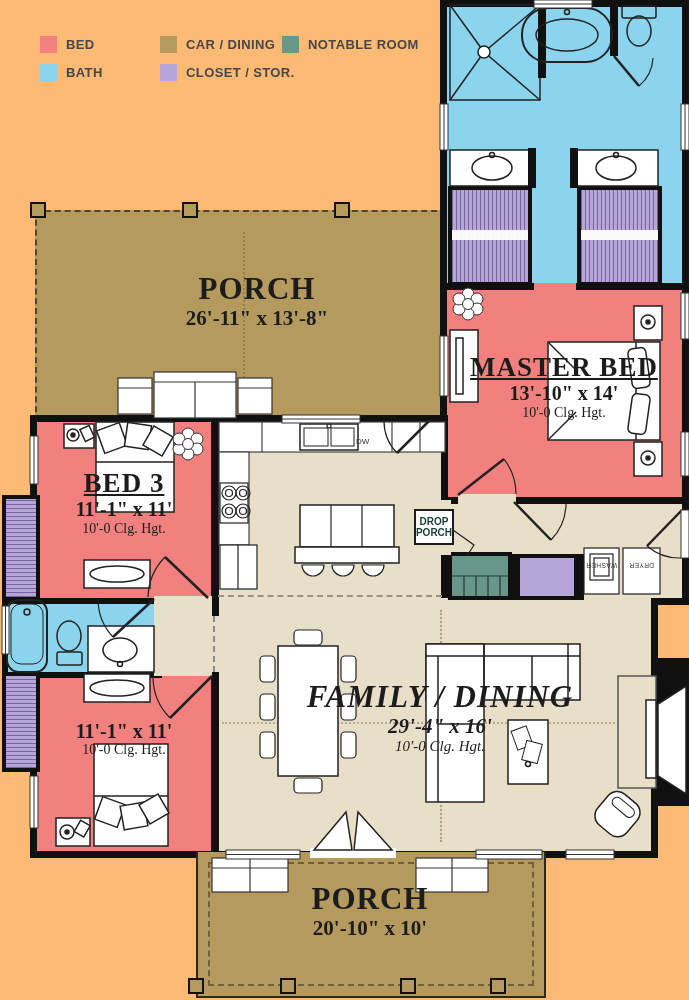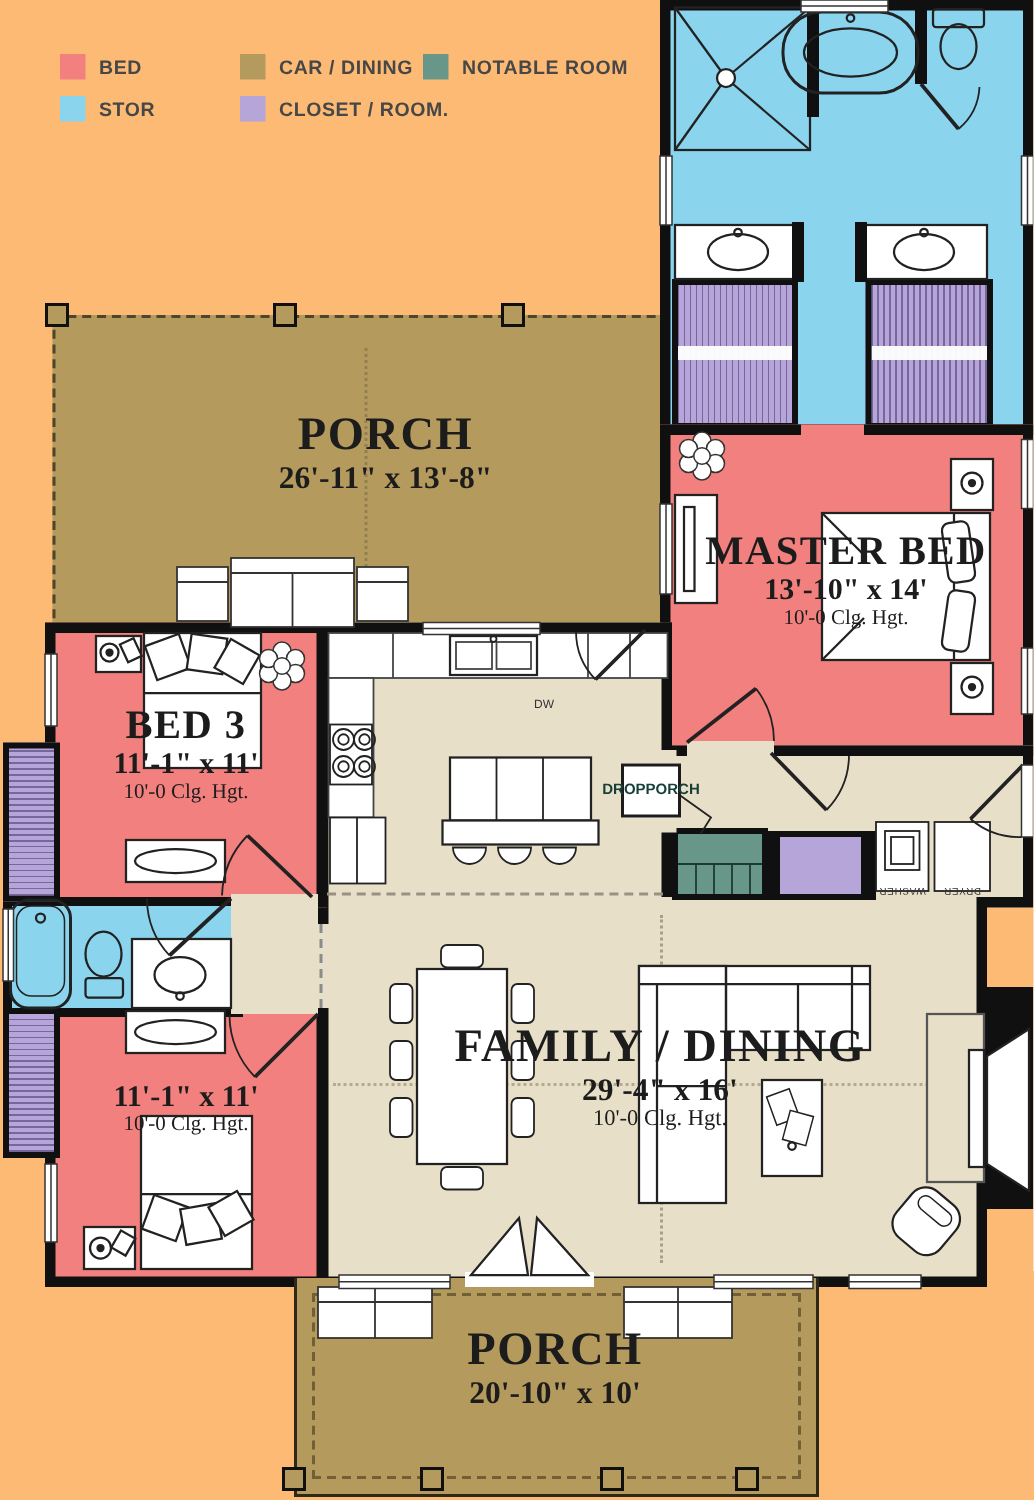--- a/index.html
+++ b/index.html
@@ -17,33 +17,33 @@
   .hatch-h{background-image:repeating-linear-gradient(0deg, rgba(56,40,96,.5) 0 1px, transparent 1px 4px);}
   .dashed-open{position:absolute;z-index:3;}
   #svg-overlay{position:absolute;left:0;top:0;z-index:4;pointer-events:none;}
   .label{position:absolute;text-align:center;color:#1c1c1c;z-index:5;line-height:1.12;}
   .lbl-name{font-weight:bold;letter-spacing:1px;}
   .lbl-dims{font-weight:bold;}
   .lbl-clg{font-weight:normal;}
   .big .lbl-name{font-size:31px;}
   .big .lbl-dims{font-size:21px;}
   .big .lbl-clg{font-size:15px;}
-  .small .lbl-name{font-size:27px;}
+  .small .lbl-name{font-size:27px;text-decoration:underline;}
   .small .lbl-dims{font-size:20px;}
   .small .lbl-clg{font-size:14px;}
   #legend{position:absolute;left:40px;top:36px;width:420px;height:56px;z-index:5;
           font-family:"Liberation Sans","DejaVu Sans",sans-serif;}
   .legend-item{position:absolute;display:flex;align-items:center;}
   .swatch{width:17px;height:17px;display:inline-block;}
   .legend-label{margin-left:9px;font-size:13px;font-weight:bold;color:#474747;letter-spacing:.4px;}
   #drop-zone-box{position:absolute;left:414px;top:509px;width:40px;height:36px;background:#fff;
-    box-sizing:border-box;border:2px solid #1c1c1c;z-index:5;display:flex;flex-direction:row;
+    box-sizing:border-box;border:2px solid #1c1c1c;z-index:5;display:flex;flex-direction:column;
     align-items:center;justify-content:center;font-family:"Liberation Sans","DejaVu Sans",sans-serif;
     font-size:10px;font-weight:bold;color:#173f37;line-height:1.15;}
-  .tiny-label{position:absolute;z-index:5;font-family:"Liberation Sans","DejaVu Sans",sans-serif;color:#333;margin-top:28px;}
+  .tiny-label{position:absolute;z-index:5;font-family:"Liberation Sans","DejaVu Sans",sans-serif;color:#333;}
   #dw-label{left:356px;top:437px;font-size:8px;}
   .wd-label{transform:rotate(180deg);font-size:6.5px;text-align:center;letter-spacing:.5px;}
   #washer-label{left:584px;top:562px;width:35px;}
   #dryer-label{left:623px;top:562px;width:37px;}
   .porch-dash-inner{position:absolute;box-sizing:border-box;border:2px dashed rgba(70,58,28,.6);z-index:1;}
 </style>
 </head>
 <body>
 
 <div id="plan">
@@ -56,25 +56,25 @@
     <div class="legend-item" style="left:120px;top:0">
       <span class="swatch" style="background-color: rgb(180, 154, 92);"></span>
       <span class="legend-label">CAR / DINING</span>
     </div>
     <div class="legend-item" style="left:242px;top:0">
       <span class="swatch" style="background-color: rgb(104, 151, 138);"></span>
       <span class="legend-label">NOTABLE ROOM</span>
     </div>
     <div class="legend-item" style="left:0;top:28px">
       <span class="swatch" style="background-color: rgb(138, 212, 238);"></span>
-      <span class="legend-label">STOR</span>
+      <span class="legend-label">BATH</span>
     </div>
     <div class="legend-item" style="left:120px;top:28px">
       <span class="swatch" style="background-color: rgb(181, 165, 217);"></span>
-      <span class="legend-label">CLOSET / ROOM.</span>
+      <span class="legend-label">CLOSET / STOR.</span>
     </div>
   </div>
 
   <div class="room" id="porch-top" style="left: 35px; top: 210px; width: 412px; height: 212px; border-right: none; border-bottom: none; border-image: initial; border-top: 2px dashed rgb(77, 69, 44); border-left: 2px dashed rgb(77, 69, 44); background-color: rgb(180, 154, 92);"></div>
 
   <div class="room" style="left: 440px; top: 0px; width: 249px; height: 290px; background-color: rgb(138, 212, 238);"></div>
   <div class="room thinb hatch-v" style="left: 448px; top: 186px; width: 84px; height: 100px; background-color: rgb(181, 165, 217);"></div>
   <div class="room thinb hatch-v" style="left: 577px; top: 186px; width: 85px; height: 100px; background-color: rgb(181, 165, 217);"></div>
 
   <div class="room" style="left: 440px; top: 283px; width: 249px; height: 221px; background-color: rgb(242, 128, 126);"></div>
@@ -388,21 +388,21 @@
     <div class="lbl-name">BED 3</div>
     <div class="lbl-dims">11'-1" x 11'</div>
     <div class="lbl-clg">10'-0 Clg. Hgt.</div>
   </div>
 
   <div class="label small" style="left:36px;top:720px;width:176px;">
     <div class="lbl-dims">11'-1" x 11'</div>
     <div class="lbl-clg">10'-0 Clg. Hgt.</div>
   </div>
 
-  <div class="label big" style="left:250px;top:680px;width:380px;">
+  <div class="label big" style="left:250px;top:680px;width:380px;font-style:italic;">
     <div class="lbl-name">FAMILY / DINING</div>
     <div class="lbl-dims">29'-4" x 16'</div>
     <div class="lbl-clg">10'-0 Clg. Hgt.</div>
   </div>
 
   <div class="label big" style="left:215px;top:882px;width:310px;">
     <div class="lbl-name">PORCH</div>
     <div class="lbl-dims">20'-10" x 10'</div>
   </div>
 

